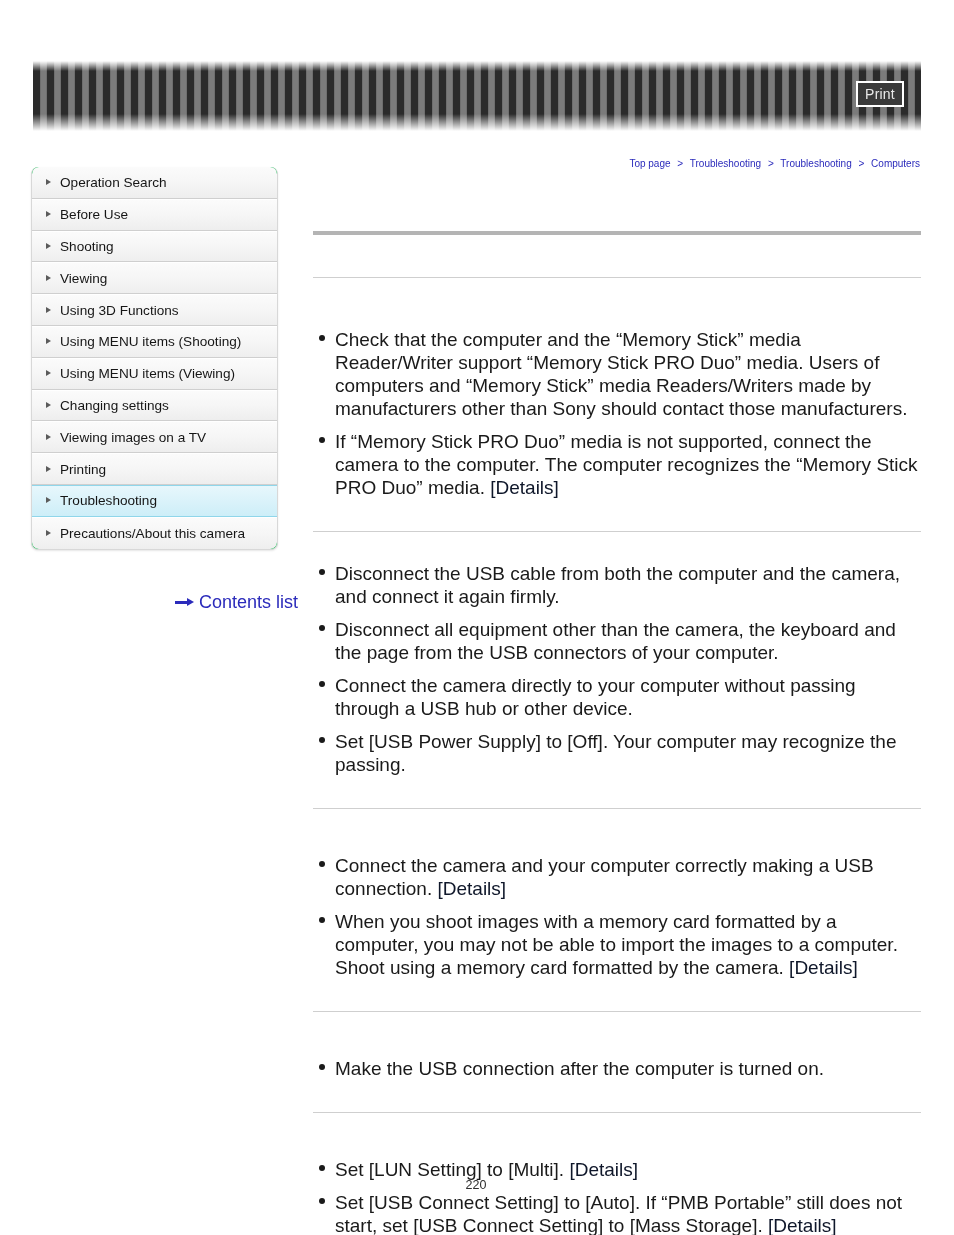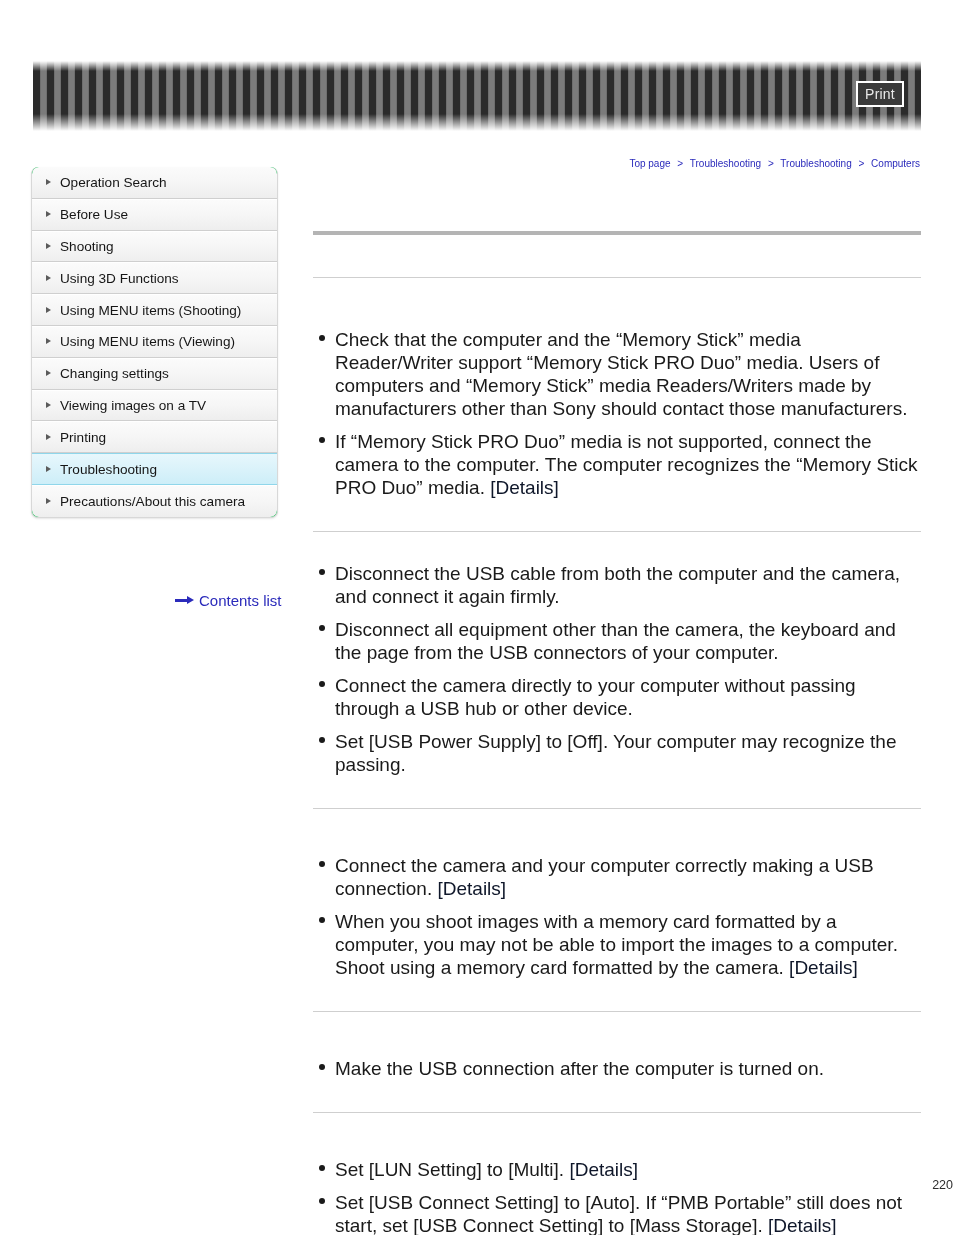--- a/index.html
+++ b/index.html
@@ -110,21 +110,21 @@
     background: linear-gradient(to bottom, #e7f7fc 0%, #d9f2fa 55%, #cdeef8 100%);
     border-top: 1px solid #8fd6ea;
     border-bottom: 1px solid #8fd6ea;
   }
 
   
   #contents-list {
     position: absolute;
     left: 175px;
     top: 592px;
-    font-size: 15px;
+    font-size: 18px;
     color: #2b2bbb;
     white-space: nowrap;
     cursor: pointer;
     display: flex;
     align-items: center;
   }
   #contents-arrow {
     position: relative;
     width: 19px; height: 9px;
     margin-right: 5px;
@@ -194,21 +194,21 @@
     border-radius: 50%;
     background: #1a1a1a;
   }
   .dlink { color: #0f172a; cursor: pointer; }
 
   
   #page-number {
     position: absolute;
     left: 0; right: 0;
     top: 1178px;
-    text-align: right;
+    text-align: center;
     font-size: 12.5px;
     color: #2e2e2e;
   }
   
   #page-number span { position: relative; left: -1px; }
 </style>
 </head>
 <body>
 
 <div id="header-banner">
@@ -234,20 +234,24 @@
   <div class="nav-item">
     <span class="tri"></span>
     <span>Before Use</span>
   </div>
   <div class="nav-item">
     <span class="tri"></span>
     <span>Shooting</span>
   </div>
   <div class="nav-item">
     <span class="tri"></span>
+    <span>Viewing</span>
+  </div>
+  <div class="nav-item">
+    <span class="tri"></span>
     <span>Using 3D Functions</span>
   </div>
   <div class="nav-item">
     <span class="tri"></span>
     <span>Using MENU items (Shooting)</span>
   </div>
   <div class="nav-item">
     <span class="tri"></span>
     <span>Using MENU items (Viewing)</span>
   </div>

